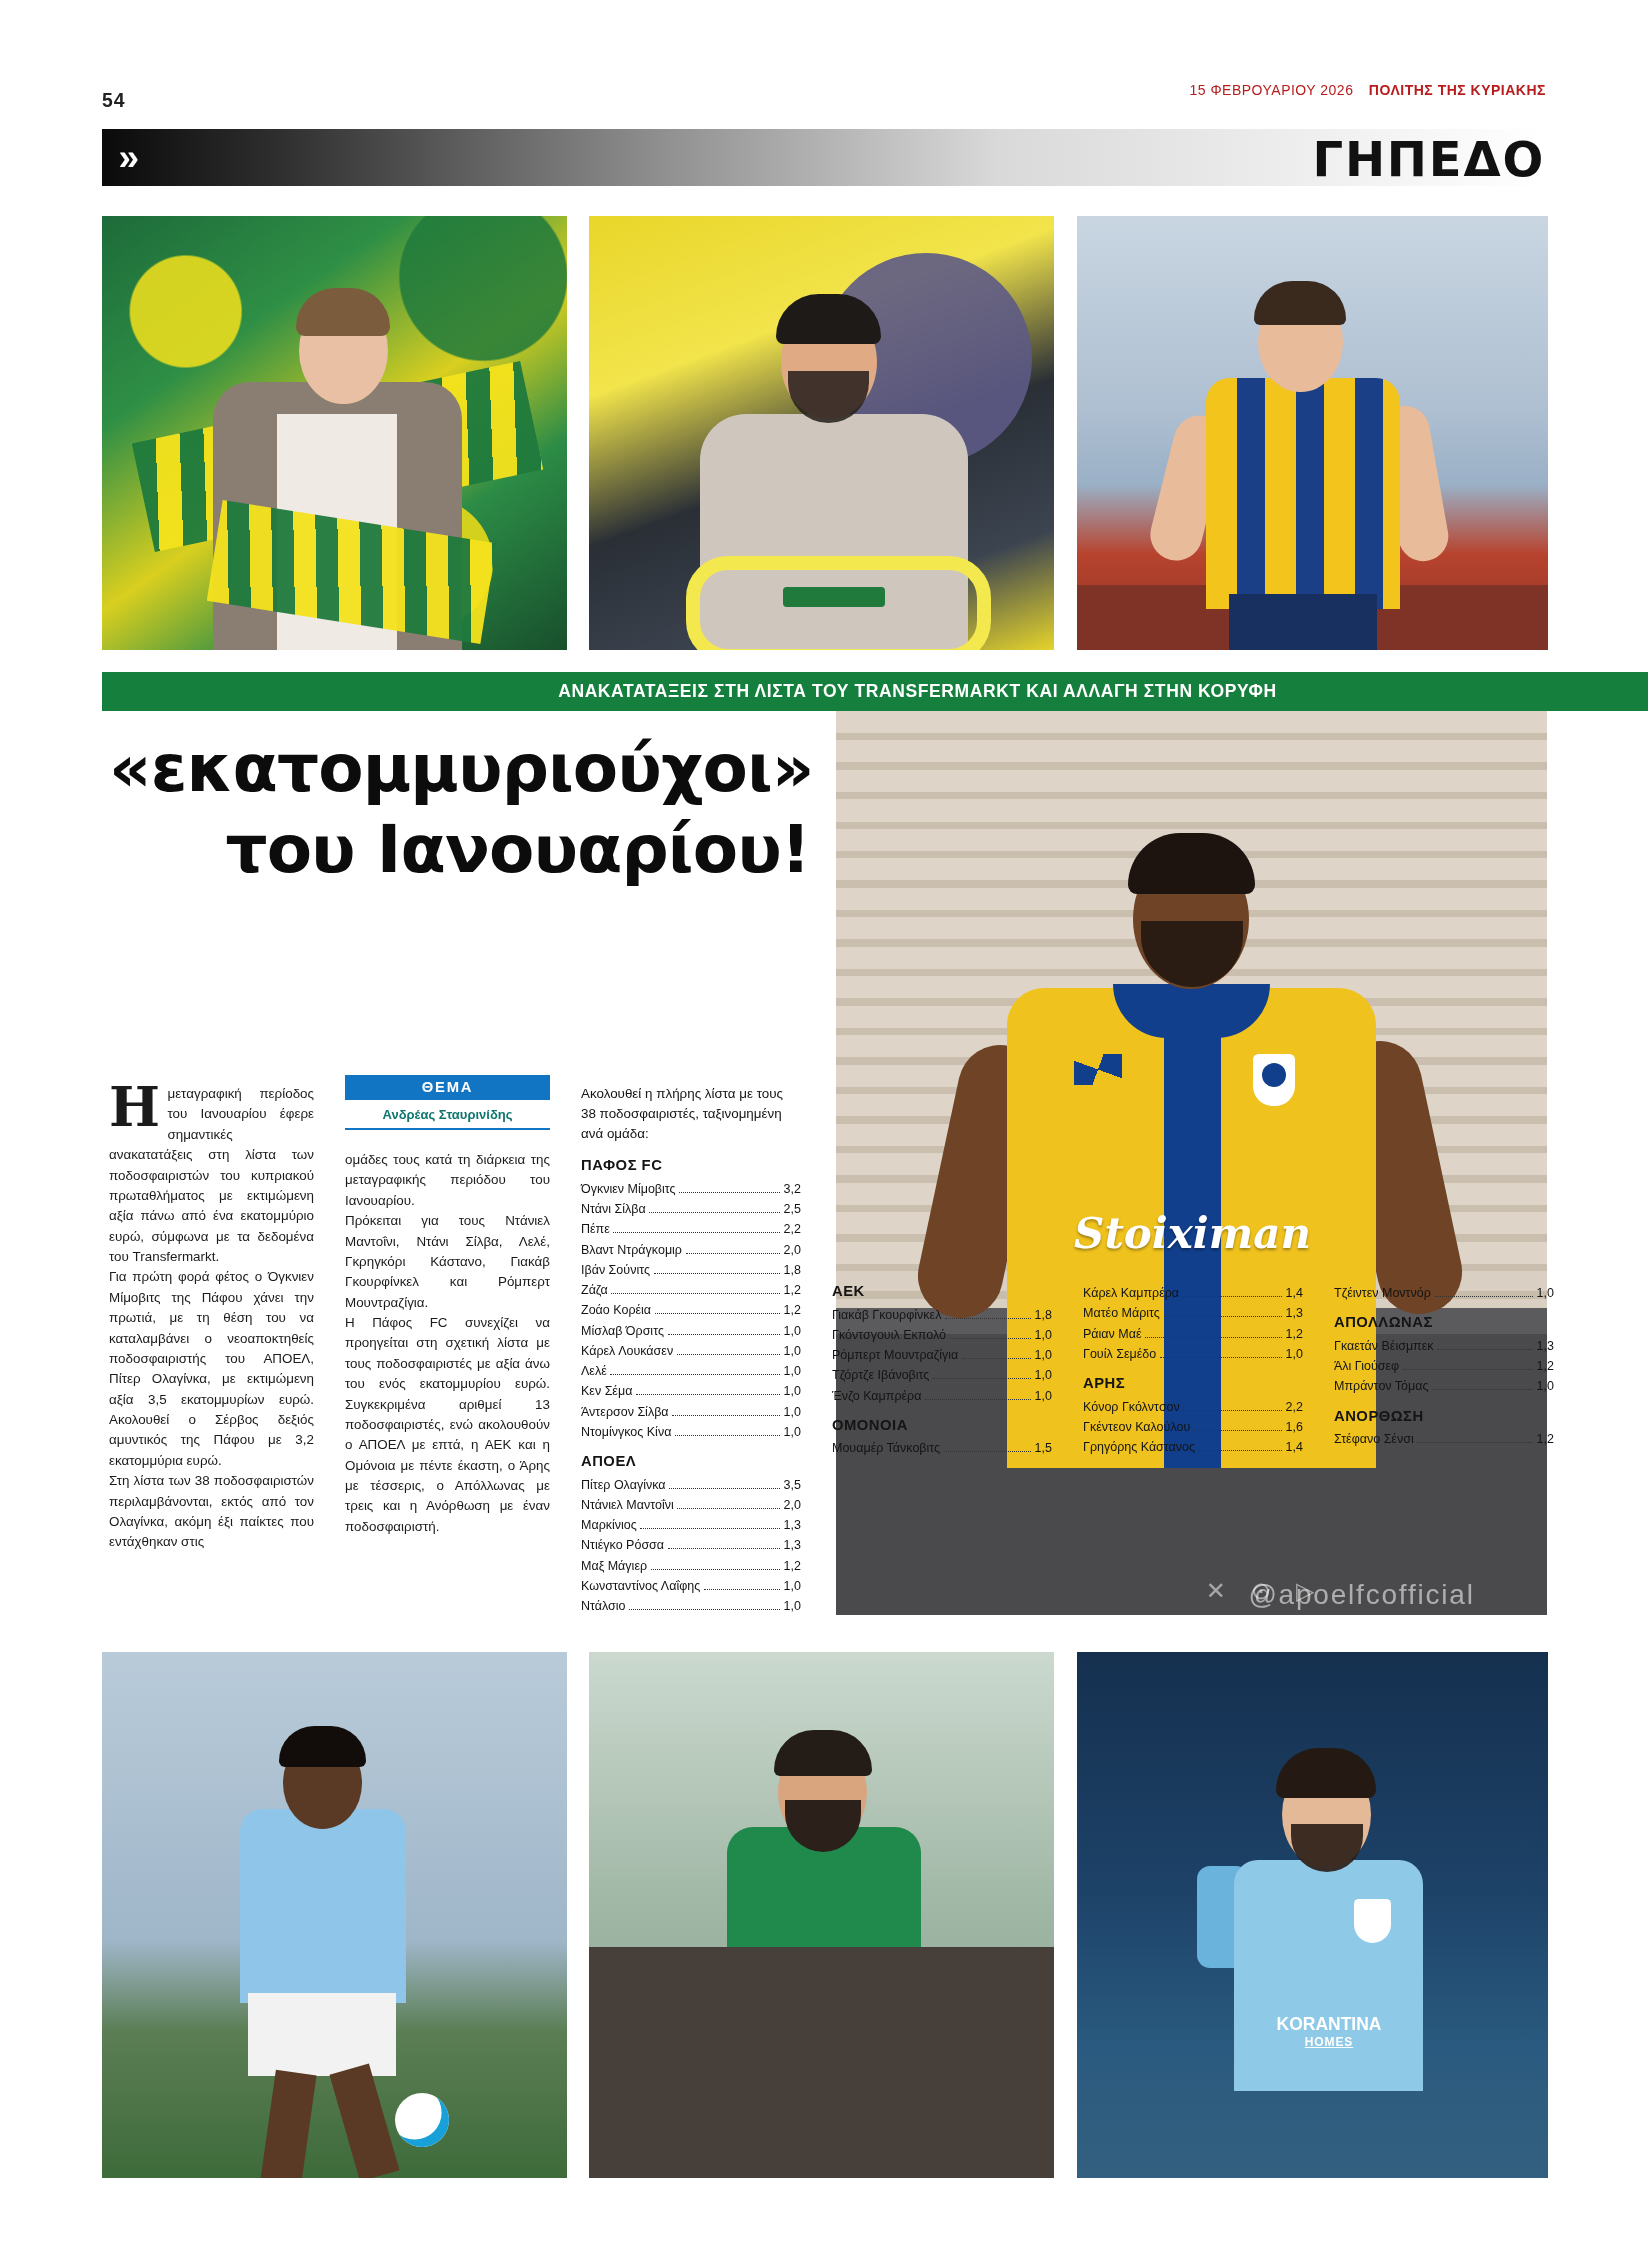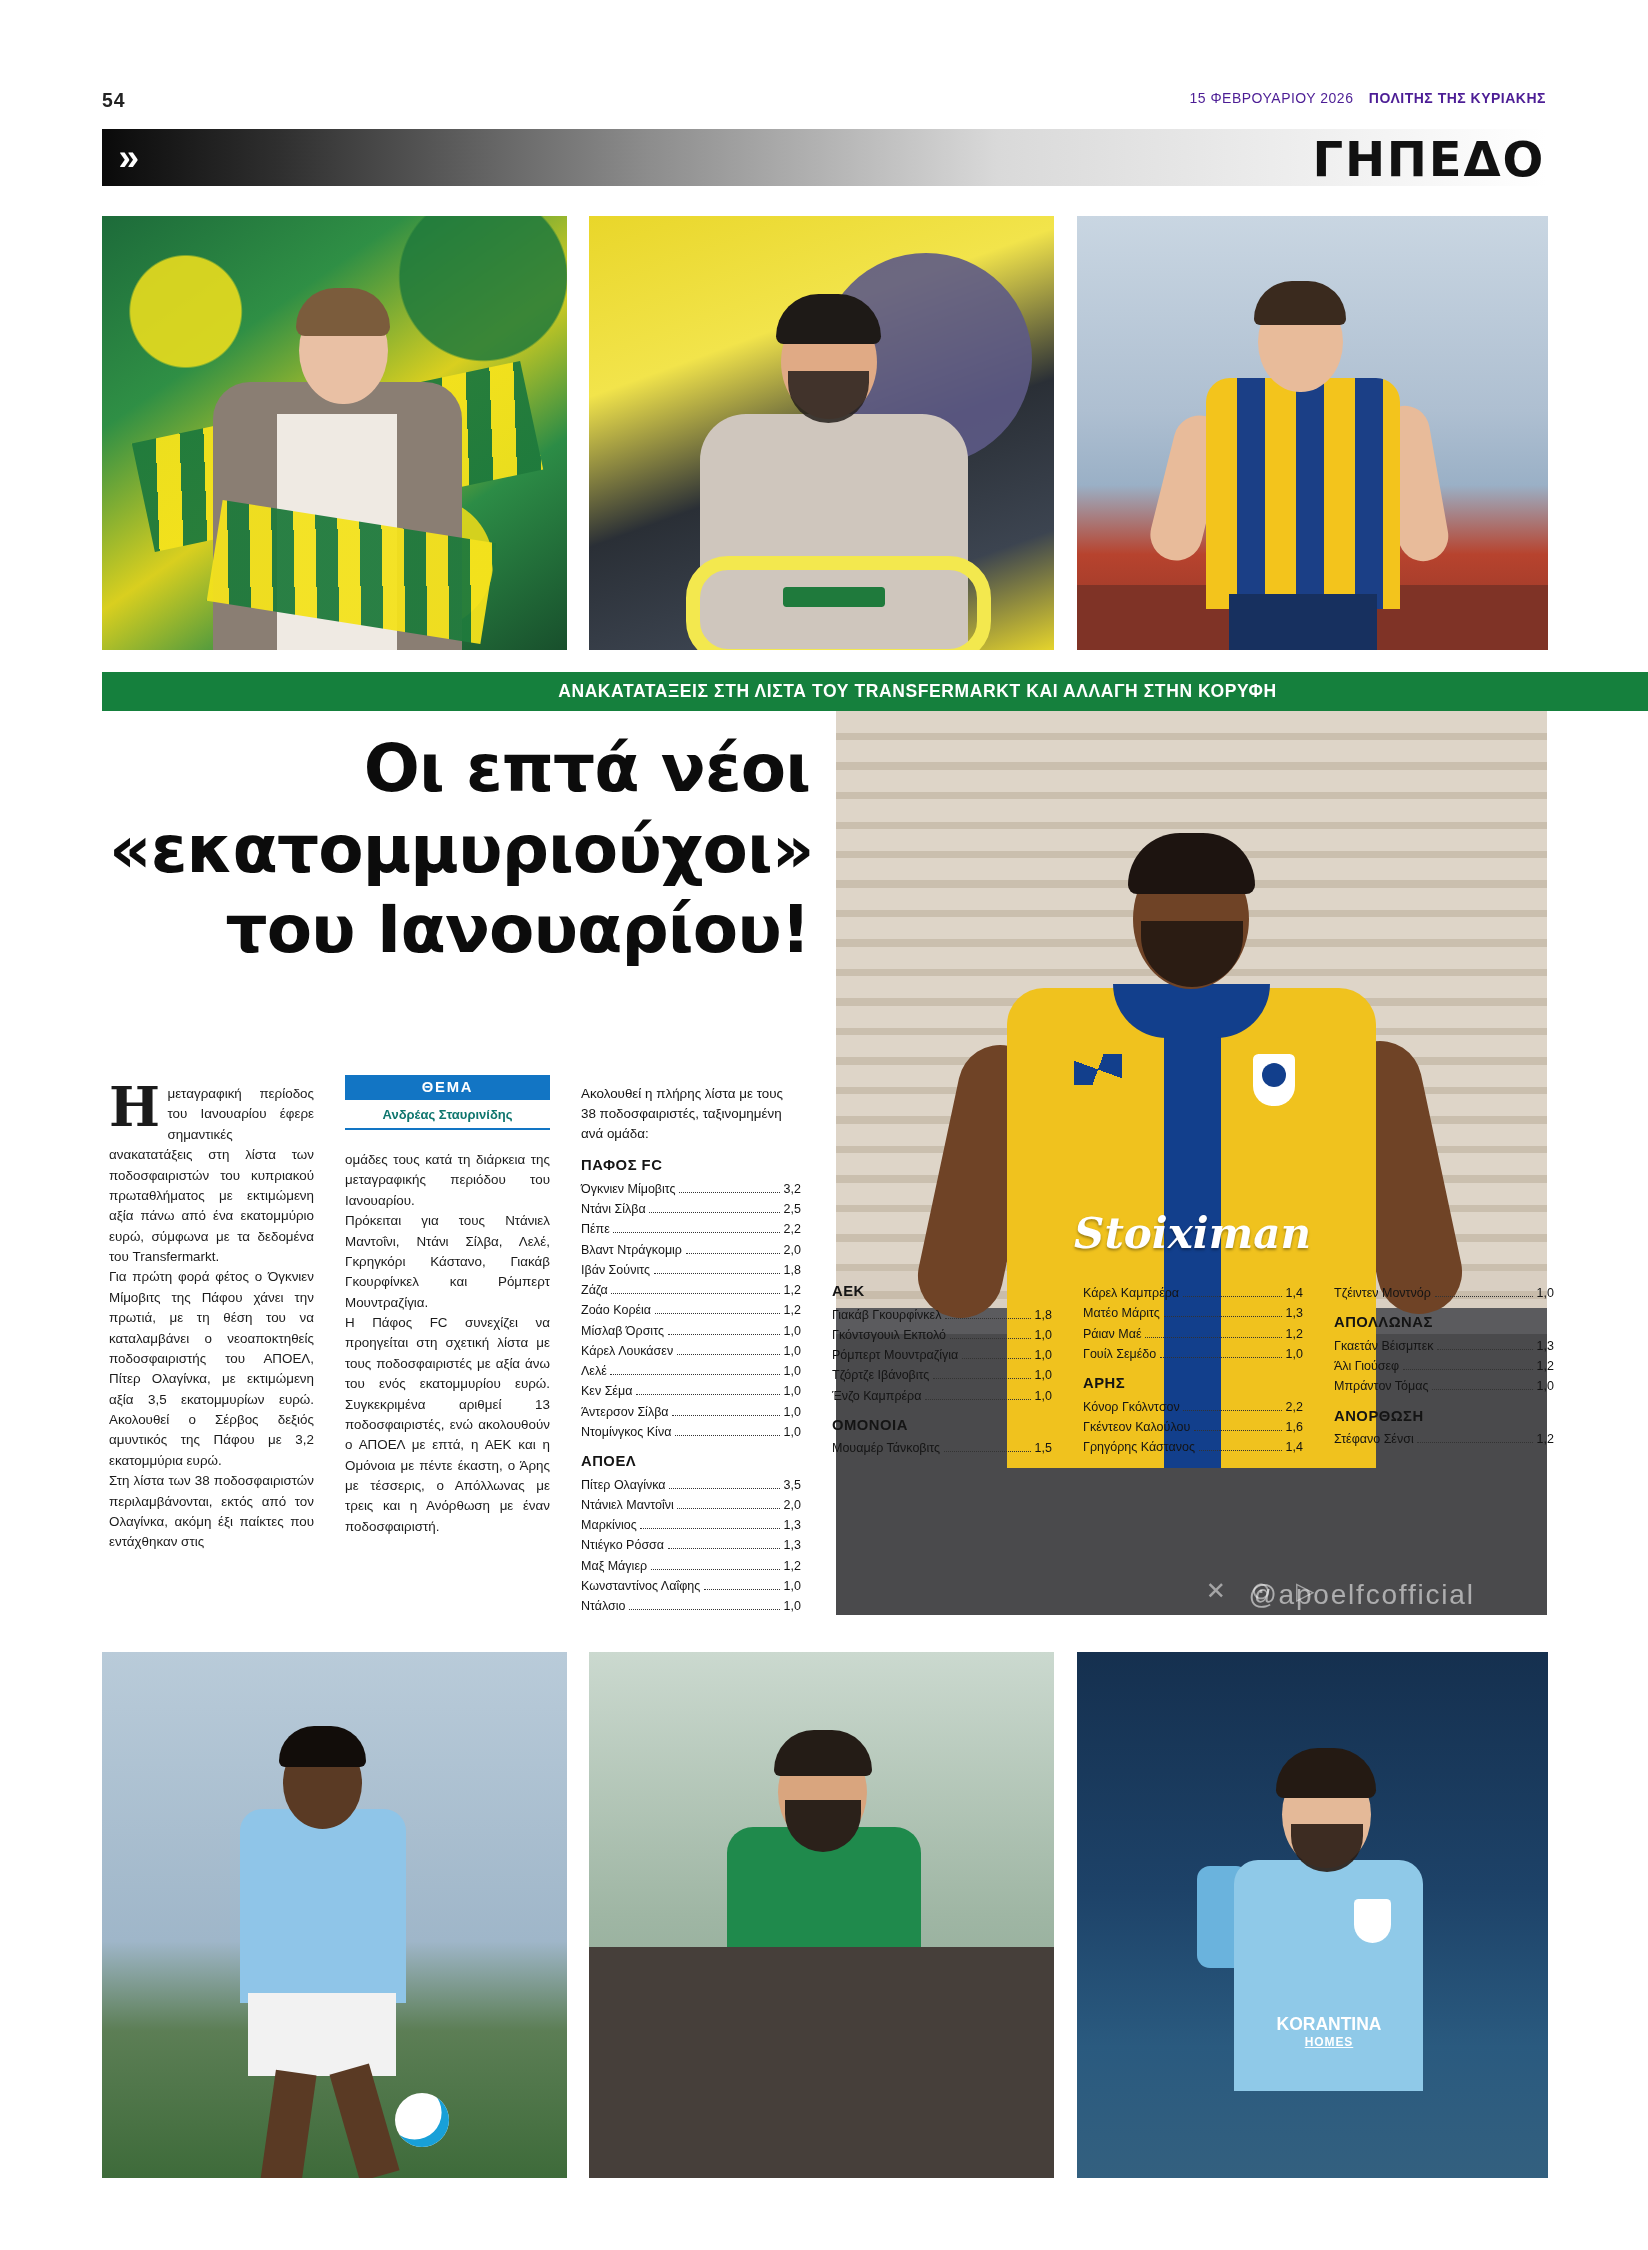--- a/index.html
+++ b/index.html
@@ -12,22 +12,22 @@
     overflow:hidden;
   }
   .page{position:absolute;inset:0;}
 
   
   .folio{
     position:absolute;left:102px;top:89px;
     font-size:19.4px;font-weight:bold;color:#222;letter-spacing:0.9px;
   }
   .dateline{
-    position:absolute;right:102px;top:90px;
-    font-size:14px;color:#4c1d95;letter-spacing:0.5px;white-space:nowrap;
+    position:absolute;right:102px;top:82px;
+    font-size:14px;color:#b91c1c;letter-spacing:0.5px;white-space:nowrap;
   }
   .dateline .pub{font-weight:bold;margin-left:11px;}
 
   .masthead{
     position:absolute;left:102px;right:102px;top:129px;height:57px;
     background:linear-gradient(90deg,#0a0a0a 0%,#2e2e2e 12%,#8d8d8d 38%,#d9d9d9 62%,#ffffff 100%);
   }
   .masthead .chev{
     position:absolute;left:16.6px;top:9.2px;
     color:#fff;font-size:37px;line-height:39px;font-weight:bold;letter-spacing:-7.4px;
@@ -236,21 +236,20 @@
       <div class="p3body"></div>
         <div class="p3legs"></div>
       <div class="p3head"></div>
         <div class="p3hair"></div>
     </div>
   </div>
 
   <div class="banner">ΑΝΑΚΑΤΑΤΑΞΕΙΣ ΣΤΗ ΛΙΣΤΑ ΤΟΥ TRANSFERMARKT ΚΑΙ ΑΛΛΑΓΗ ΣΤΗΝ ΚΟΡΥΦΗ</div>
 
   <div class="headline">
-    <div>Οι επτά νέοι</div>
     <div>«εκατομμυριούχοι»</div>
     <div>του Ιανουαρίου!</div>
   </div>
 
   <div class="hero">
     <div class="hero-bg"></div>
     <div class="hero-wall"></div>
     <div class="hero-sofa"></div>
     <div class="hero-armL"></div>
     <div class="hero-armR"></div>

